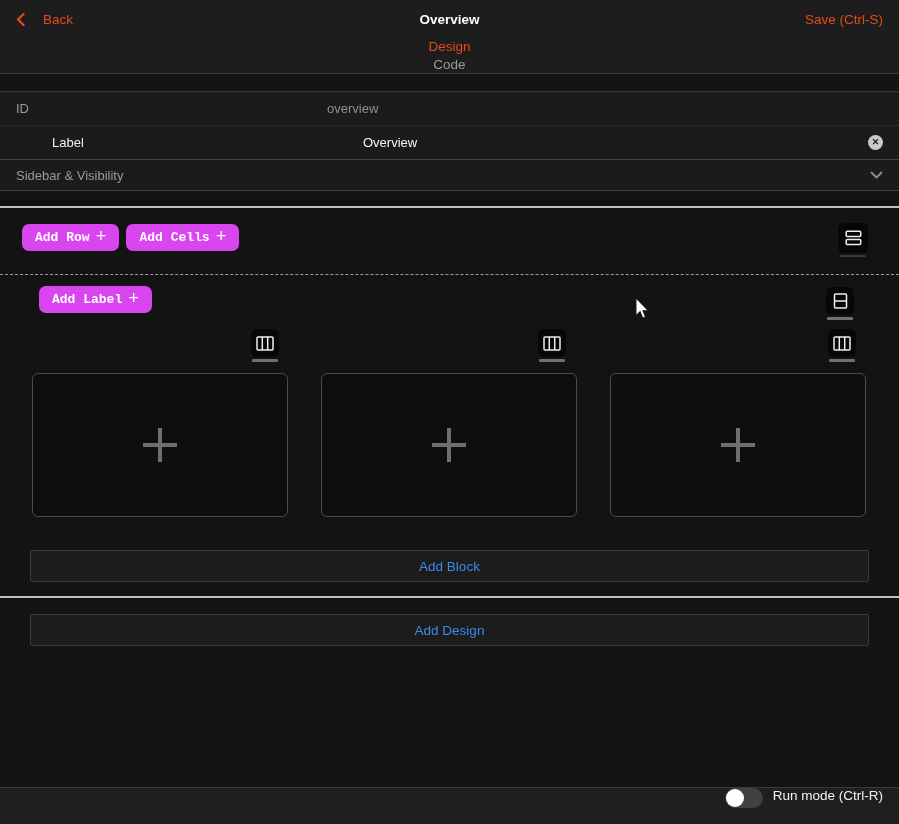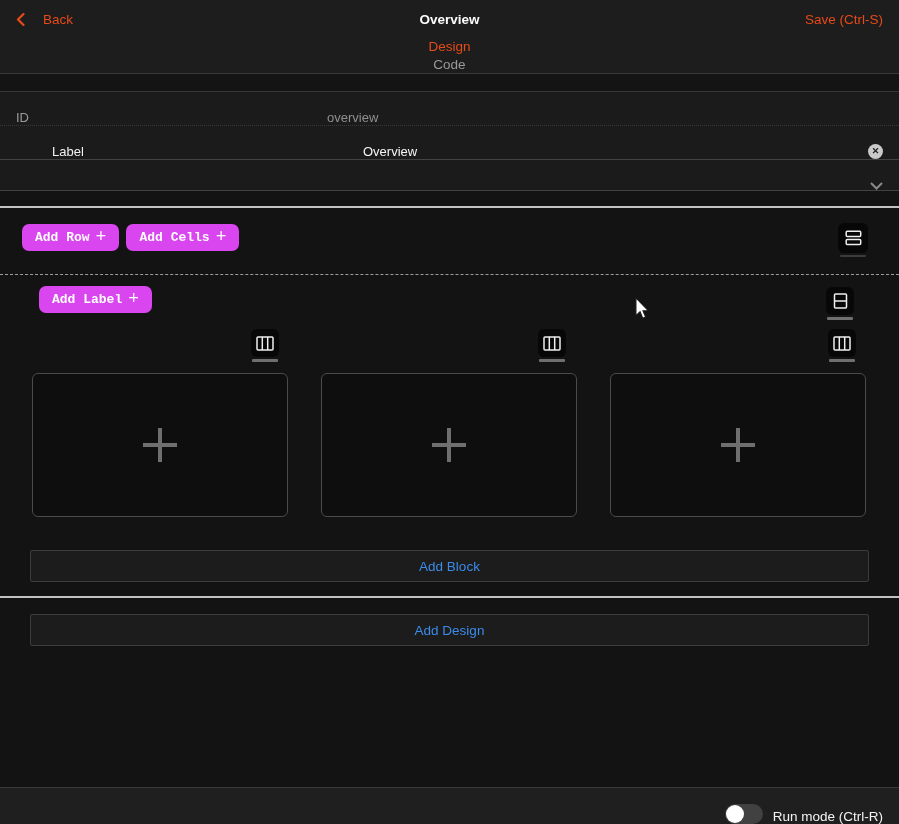--- a/index.html
+++ b/index.html
@@ -26,21 +26,21 @@
   }
   .save-link{margin-left:auto;color:var(--accent);cursor:pointer;font-size:13.5px;position:relative;z-index:1;}
   
   .tabbar{height:36px;background:#1d1d1d;display:flex;border-bottom:1px solid #3a3a3a;flex-direction:column;}
   .tab{flex:1;display:flex;align-items:center;justify-content:center;font-size:13.5px;cursor:pointer;color:#9a9a9a;}
   .tab.active{color:var(--accent);}
   
   .gap-strip{height:18px;background:#141414;border-bottom:1px solid #363636;}
   
   .form{background:#1b1b1b;}
-  .form-row{display:flex;align-items:flex-end;padding:0 16px;position:relative;}
+  .form-row{display:flex;align-items:center;padding:0 16px;position:relative;}
   .form-row.r-id{height:34px;border-bottom:1px dotted #3a3a3a;}
   .form-row.r-label{height:34px;border-bottom:1px solid #424242;}
   .form-row.r-sidebar{height:31px;border-bottom:1px solid #424242;}
   .f-label{flex:0 0 311px;color:#9a9a9a;}
   .f-label.bright{color:#f2f2f2;margin-left:36px;}
   .f-value{flex:1;color:#8f8f8f;}
   .f-value.bright{color:#f6f6f6;}
   .clear-btn{
     margin-left:auto;width:15px;height:15px;border-radius:50%;background:#c9c9c9;
     color:#1b1b1b;font-size:9px;font-weight:bold;display:flex;align-items:center;
@@ -83,21 +83,21 @@
     margin:0 30px;height:32px;background:#1c1c1c;border:1px solid #3c3c3c;border-radius:2px;
     display:flex;align-items:center;justify-content:center;color:var(--link);
     font-size:13.5px;cursor:pointer;
   }
   .wide-btn.block{margin-top:33px;}
   .post-block-gap{height:14px;}
   .pre-masonry-gap{height:16px;}
   
   .bottombar{
     position:absolute;left:0;right:0;bottom:0;height:37px;background:#1f1f1f;
-    border-top:1px solid #3a3a3a;display:flex;align-items:flex-end;
+    border-top:1px solid #3a3a3a;display:flex;align-items:flex-start;
     justify-content:flex-end;padding-right:16px;gap:10px;
   }
   .toggle{width:38px;height:20px;border-radius:10px;background:#414141;position:relative;cursor:pointer;flex:none;}
   .toggle .knob{position:absolute;left:1px;top:1px;width:18px;height:18px;border-radius:50%;background:#fff;}
   .run-label{color:#f3f3f3;font-size:13.5px;}
   
   .cursor{position:absolute;left:633px;top:297px;pointer-events:none;z-index:9;}
   svg{display:block;}
 </style>
 </head>
@@ -129,20 +129,21 @@
     <div class="form-row r-id">
       <div class="f-label">ID</div>
       <div class="f-value">overview</div>
     </div>
     <div class="form-row r-label">
       <div class="f-label bright">Label</div>
       <div class="f-value bright">Overview</div>
       <div class="clear-btn">✕</div>
     </div>
     <div class="form-row r-sidebar">
+      <div class="f-label">Sidebar &amp; Visibility</div>
       <div class="chev-down">
         <svg width="13" height="8" viewBox="0 0 13 8">
             <path d="M1 1 L6.5 6.5 L12 1" fill="none" stroke="#8a8a8a" stroke-width="2"></path>
           </svg>
       </div>
     </div>
   </div>
 
   <div class="pre-divider"></div>
   <div class="divider"></div>

